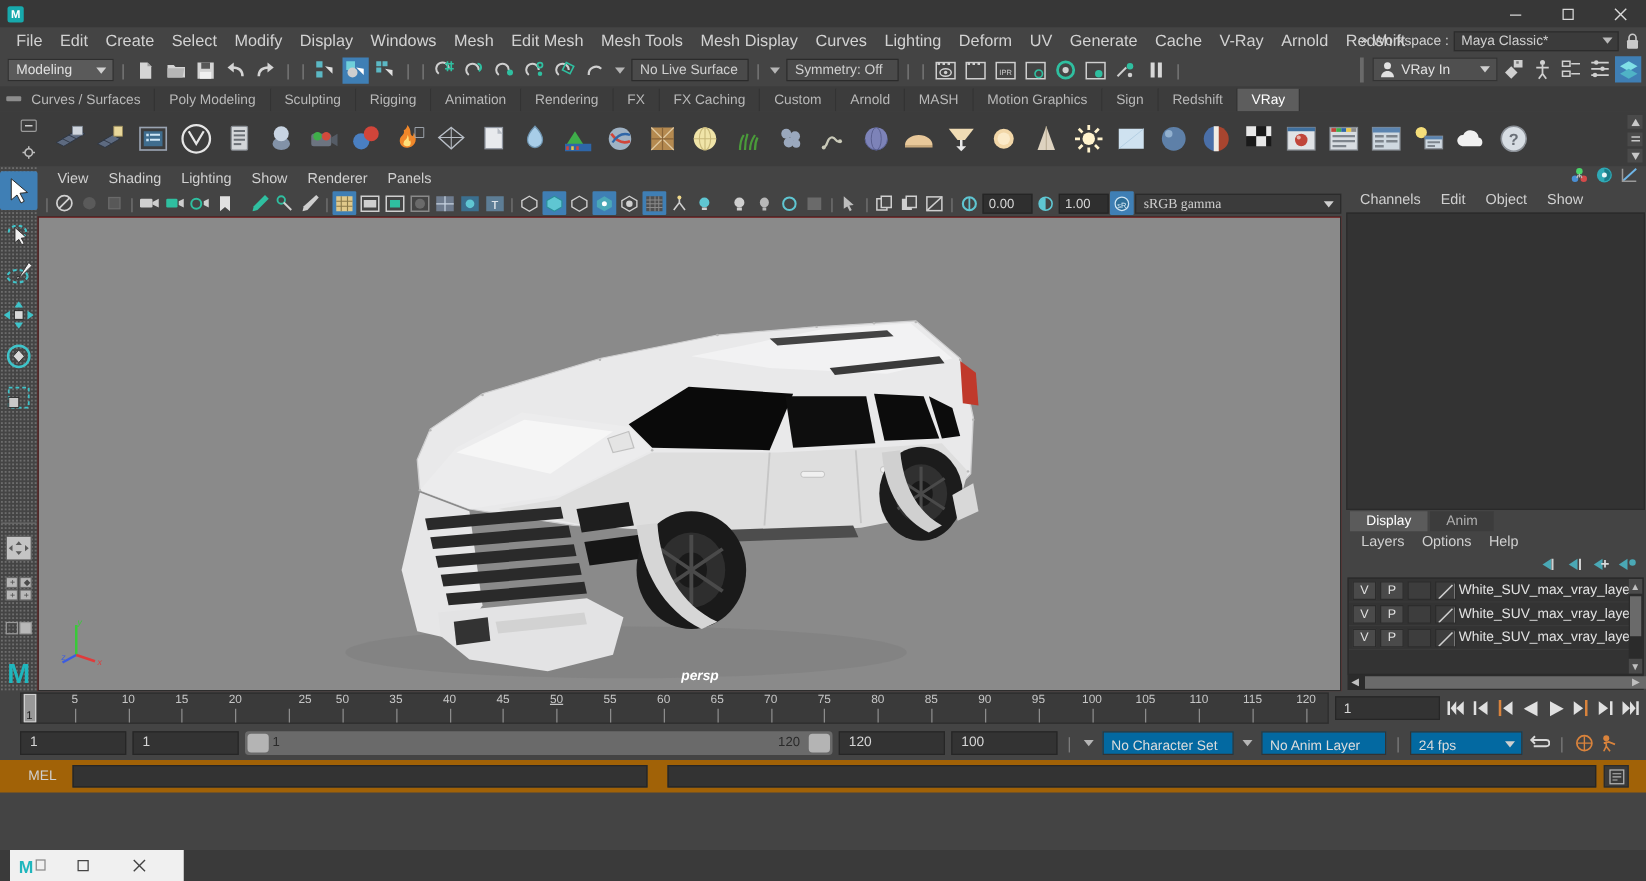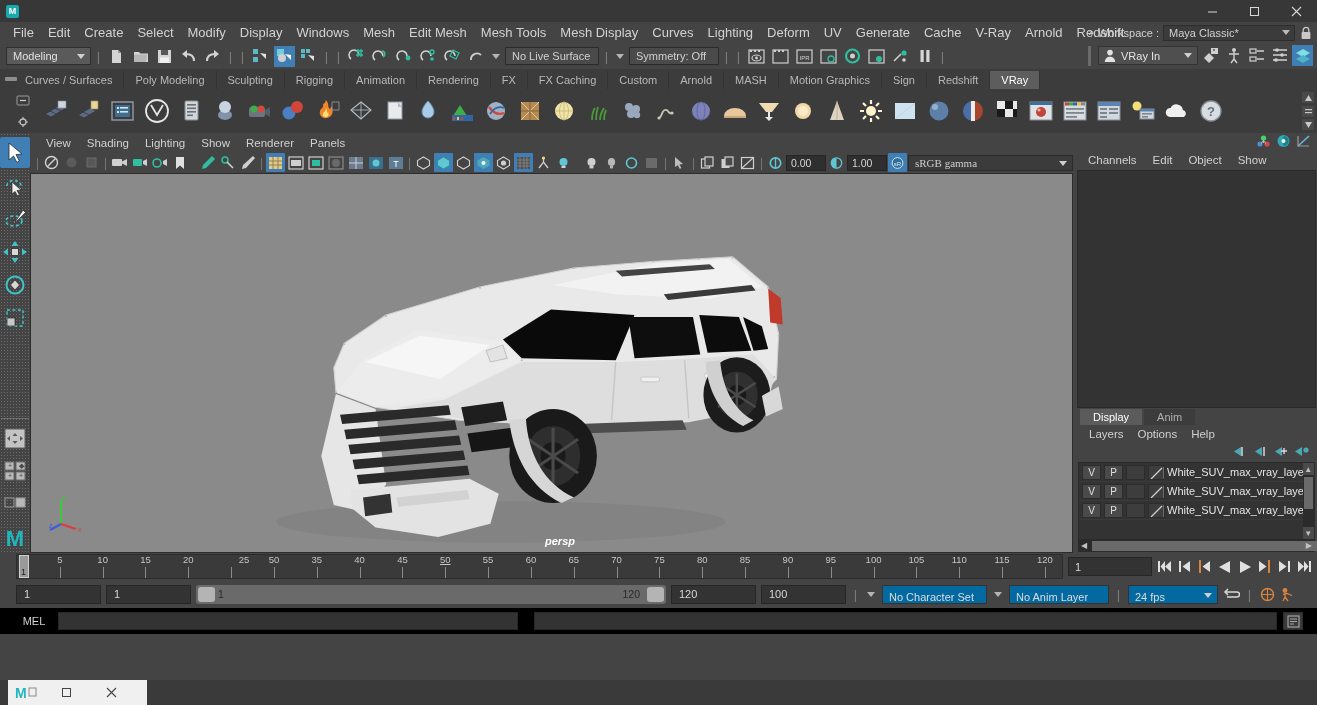--- a/index.html
+++ b/index.html
@@ -153,21 +153,21 @@
      padding-left:7px;font-size:11px;color:#d5d5d5;}
   .rangebar{ height:19px; flex:0 0 auto; width:470px; background:#6a6a6a; border-radius:3px;
      position:relative; display:flex; align-items:center; }
   .rangebar .handle{ width:17px;height:15px;background:#b4b4b4;border-radius:3px;position:absolute;}
   .rangebar .t{ position:absolute; font-size:10.5px; color:#2a2a2a;}
   .combo{ height:19px;background:#0369a1;border:1px solid #333;display:flex;align-items:flex-end;
      padding:0 6px;font-size:11px;color:#dcdcdc;position:relative;}
   .combo .arrow{position:absolute;right:5px;top:7px;border-left:4px solid transparent;border-right:4px solid transparent;border-top:5px solid #cfcfcf;}
 
   
-  .cmdrow{ height:26px; background:#000000; display:flex; align-items:center; padding-left:16px; gap:6px;}
+  .cmdrow{ height:26px; background:#a16207; display:flex; align-items:center; padding-left:16px; gap:6px;}
   .mel-lbl{ width:36px; font-size:11px; color:#d0d0d0; text-align:center;}
   .cmdfield{ height:18px;background:#333;border:1px solid #262626;}
   .cmdicon{ width:20px;height:18px;background:#3a3a3a;border:1px solid #2c2c2c;display:flex;align-items:center;justify-content:center;}
 
   
   .taskbar{ position:absolute; left:0; bottom:0; height:25px; width:1317px; background:#3a3a3a;}
   .tbwin{ position:absolute;left:8px;bottom:0;width:139px;height:25px;background:#f0f0f0;
      display:flex;align-items:center;gap:0;}
   .tbwin .ic{ width:36px;height:25px;display:flex;align-items:center;justify-content:center;}
   .tbwin .b{ width:45px;height:25px;display:flex;align-items:center;justify-content:center;color:#333;font-size:12px;}

